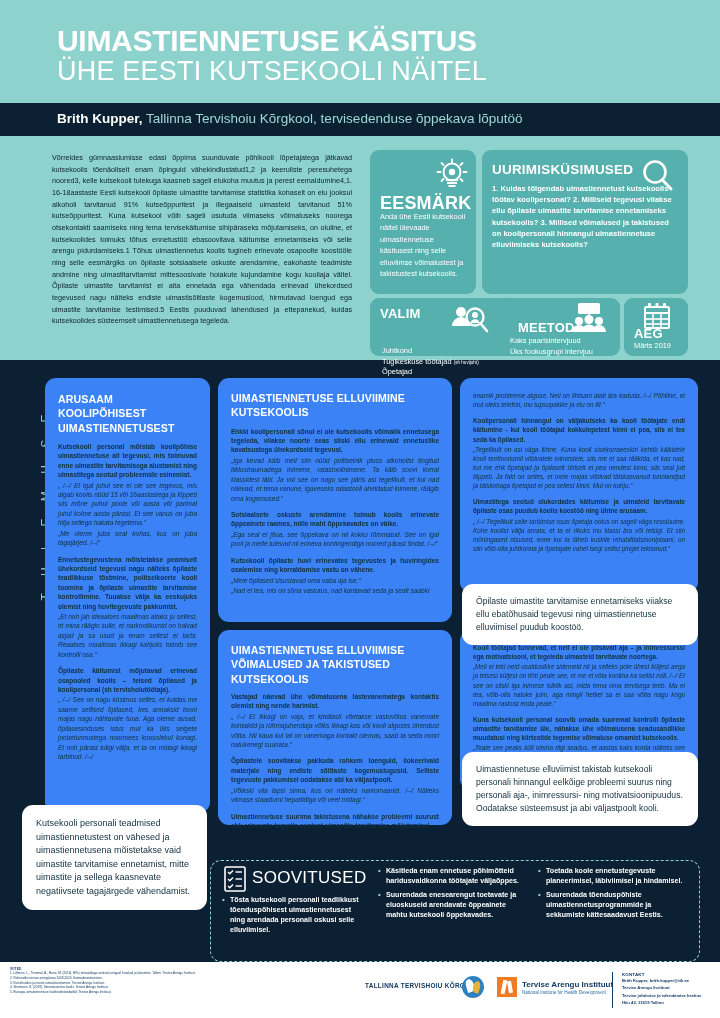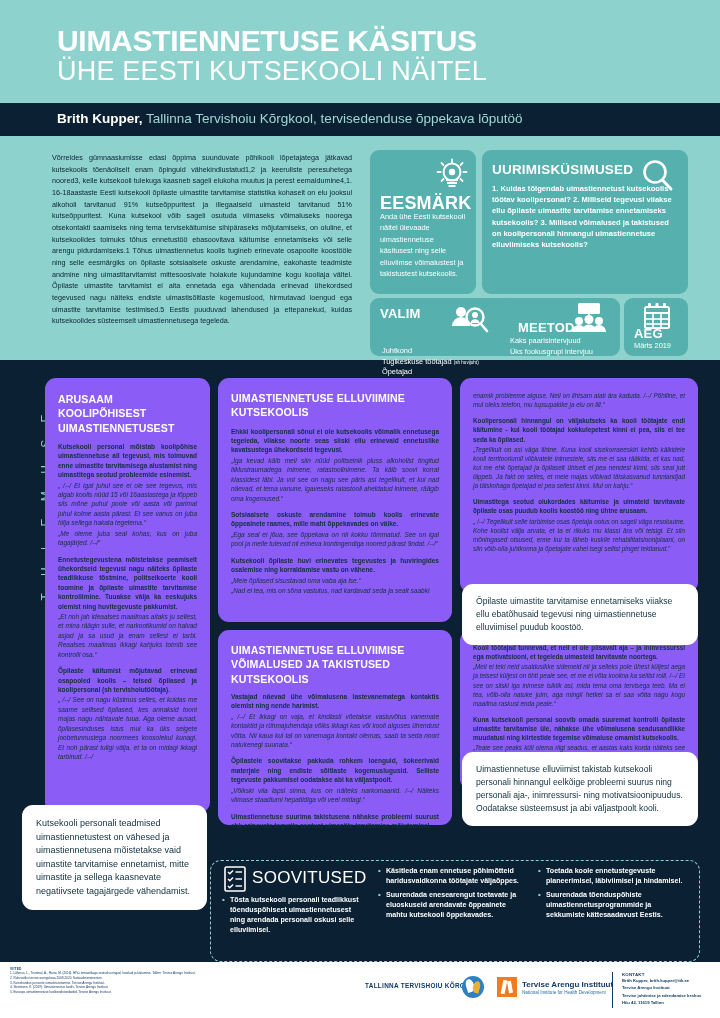--- a/index.html
+++ b/index.html
@@ -86,21 +86,21 @@
 
   
   .results-label {
     position: absolute; left: -47px; top: 490px; width: 200px;
     transform: rotate(-90deg);
     font-size: 12px; letter-spacing: 7px; color: #8ed2cd; font-weight: normal;
     text-align: center;
   }
 
   .card {
-    position: absolute; background: #8b5cf6; border-radius: 11px; color: #10303f;
+    position: absolute; background: #3b82f6; border-radius: 11px; color: #10303f;
   }
   .card h3 {
     color: #ffffff; font-size: 10.6px; font-weight: bold; line-height: 1.35;
     letter-spacing: 0.1px;
   }
   .card .para { font-size: 6.5px; line-height: 1.45; font-weight: bold; text-align: justify; }
   .card .quote { font-size: 6.5px; line-height: 1.45; font-style: italic; font-weight: normal; text-align: justify; }
   .card .para, .card .quote { margin-bottom: 1px; }
   .gap { height: 6px; }
 

